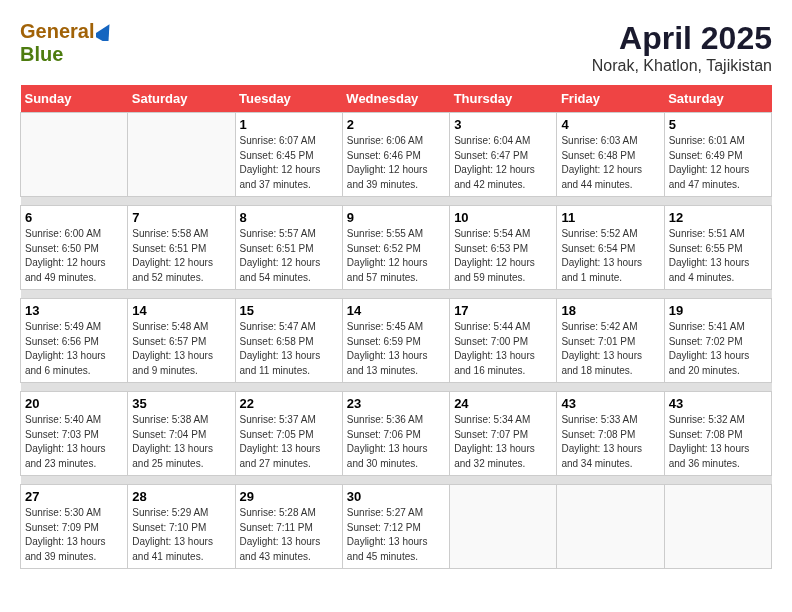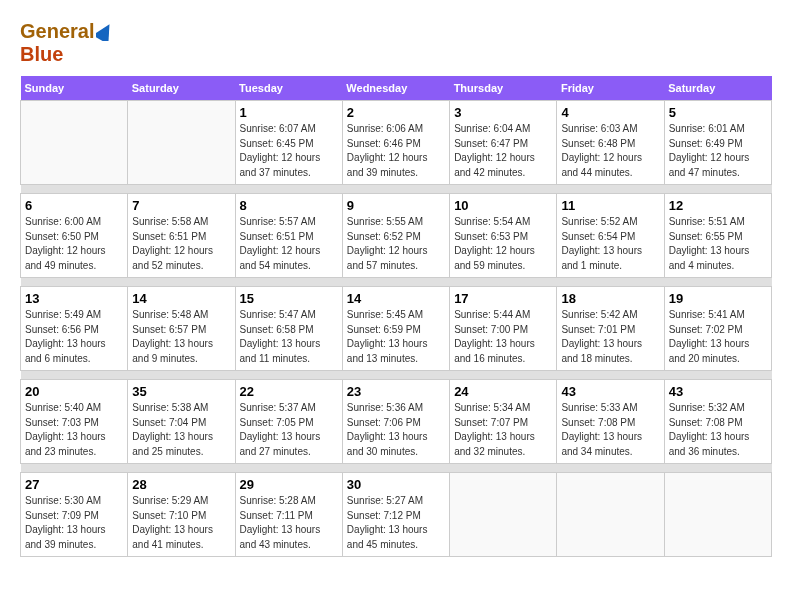--- a/index.html
+++ b/index.html
@@ -38,25 +38,25 @@
       font-size: 16px;
       color: #333;
       font-weight: normal;
     }
     table {
       width: 100%;
       border-collapse: collapse;
       font-size: 11px;
     }
     thead tr th {
-      background: #8b5cf6;
+      background: #ef4444;
       color: #fff;
       padding: 6px 4px;
       text-align: left;
-      font-size: 11px;
+      font-size: 13px;
       font-weight: bold;
     }
     tbody tr td {
       border: 1px solid #ccc;
       vertical-align: top;
       padding: 4px 4px;
       min-height: 80px;
       width: 14.28%;
     }
     .day-number {
@@ -78,21 +78,25 @@
 <body>
 
 <div class="header">
   <div class="logo">
     <div class="logo-line1">
       <span style="font-size:20px;font-weight:bold;color:#a16207;">General</span>
       <svg width="18" height="18" viewBox="0 0 18 18">
         <polygon points="9,0 18,18 0,18" fill="#1565c0" transform="rotate(30,9,9)"></polygon>
       </svg>
     </div>
-    <span style="font-size:20px;font-weight:bold;color:#c2410c;">Blue</span>
+    <span style="font-size:20px;font-weight:bold;color:#4d7c0f;">Blue</span>
+  </div>
+  <div class="title-block">
+    <h1>April 2025</h1>
+    <h2>Norak, Khatlon, Tajikistan</h2>
   </div>
 </div>
 
 <table>
   <thead>
     <tr id="header-row">
     <th>Sunday</th>
         <th>Saturday</th>
         <th>Tuesday</th>
         <th>Wednesday</th>

